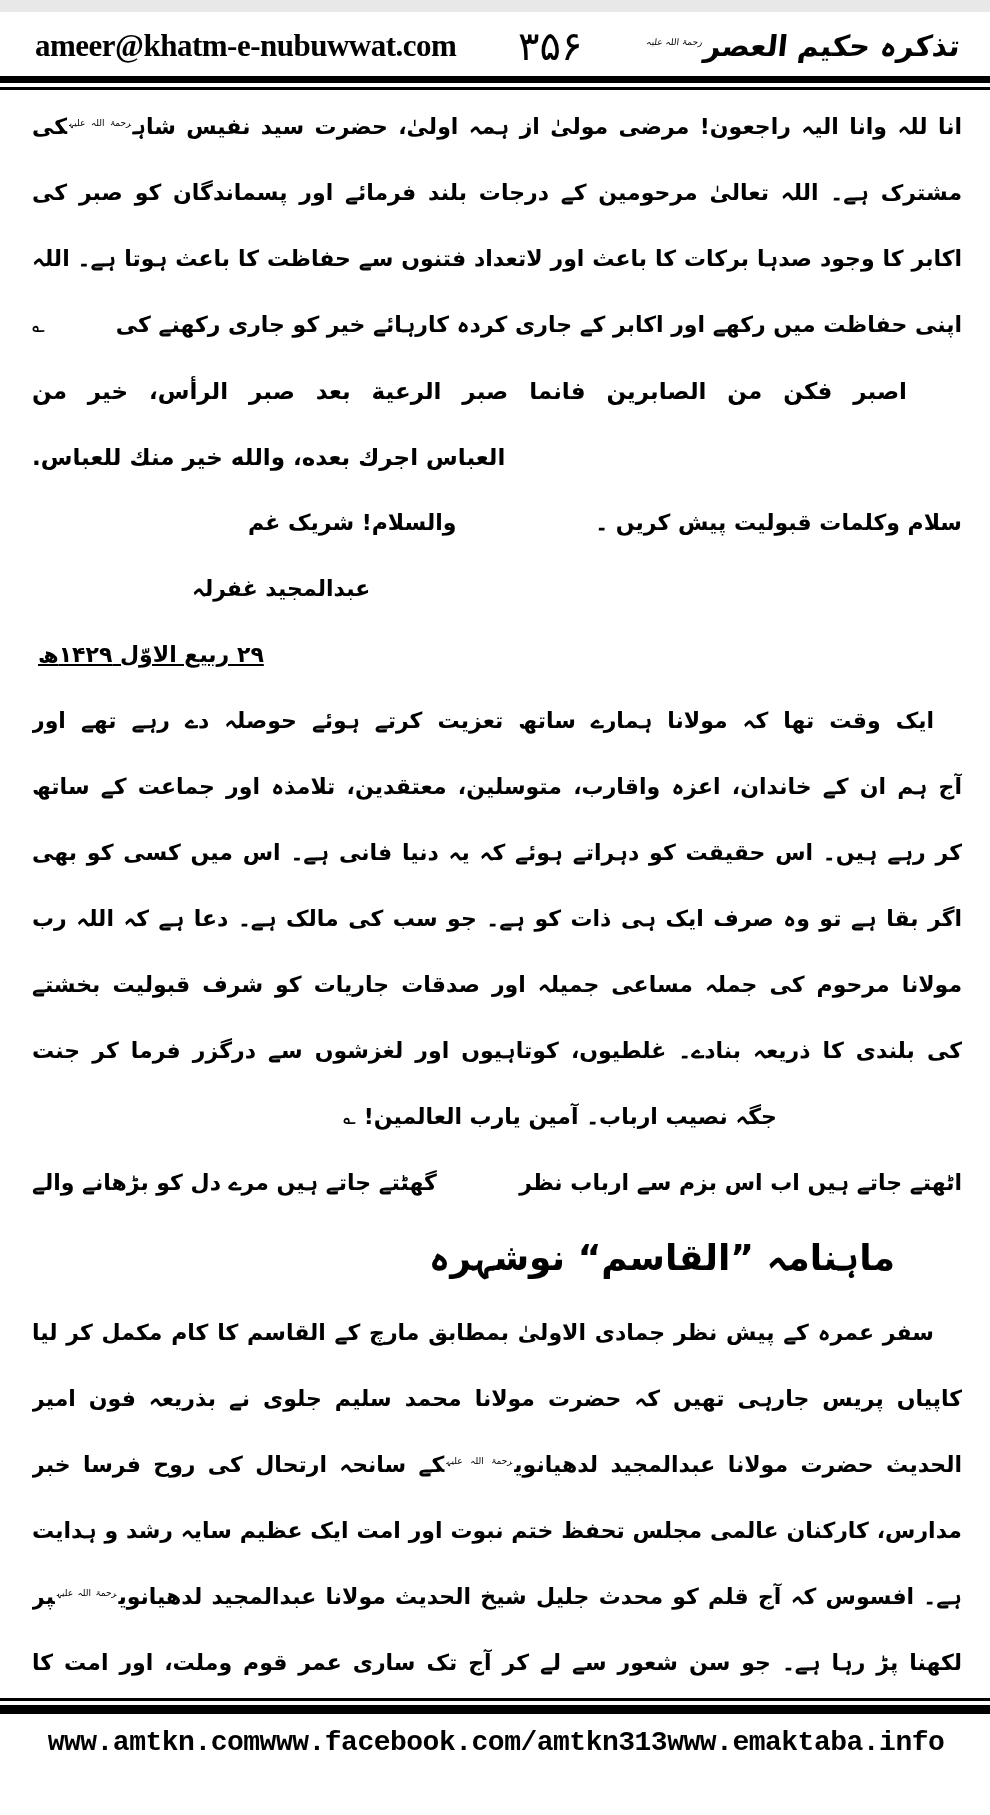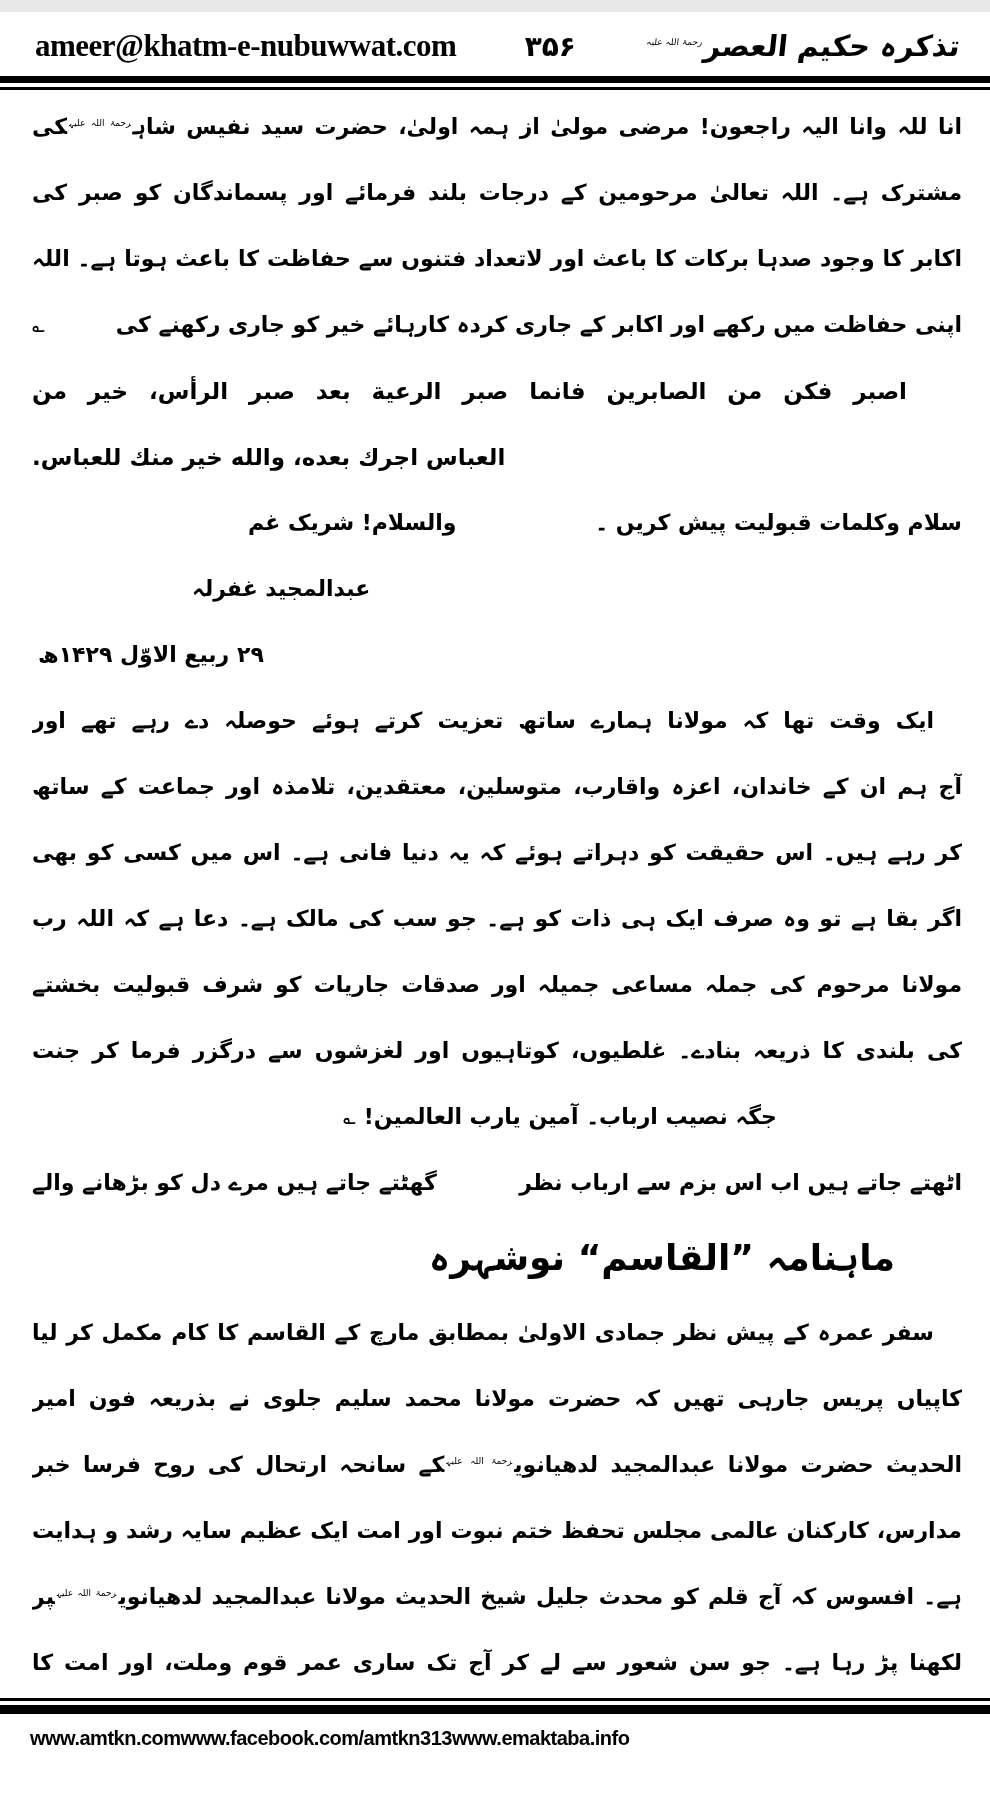--- a/index.html
+++ b/index.html
@@ -7,52 +7,52 @@
     width:990px;height:1815px;margin:12px auto;background:#ffffff;color:#000;
     position:relative;box-sizing:border-box;overflow:hidden;
     font-family:"DejaVu Sans",sans-serif;
   }
   
   .header{
     display:flex;justify-content:space-between;align-items:center;
     height:62px;padding:6px 30px 0 35px;box-sizing:border-box;direction:ltr;
   }
   .email{font-family:"Liberation Serif",serif;font-weight:bold;font-size:31px;letter-spacing:-0.5px;}
-  .pagenum{font-size:28px;font-weight:bold;font-family:"DejaVu Sans",sans-serif;}
+  .pagenum{font-size:40px;font-weight:normal;font-family:"DejaVu Sans",sans-serif;}
   .booktitle{font-size:29px;font-weight:bold;direction:rtl;transform:skewX(-6deg);}
   .hon{font-size:9px;font-weight:normal;vertical-align:super;line-height:0;margin:0 2px;}
   
   .rule-top{height:0;border-top:7px solid #000;border-bottom:3px solid #000;padding-top:4px;margin:2px 0 0 0;}
   .rule-bottom{height:0;border-top:3px solid #000;border-bottom:9px solid #000;padding-top:4px;margin:2px 0 0 0;}
   
   .body{direction:rtl;padding:4px 28px 0 32px;}
   .line{
     height:66px;line-height:66px;font-size:22px;font-weight:bold;
     overflow:hidden;
   }
   .just{text-align:justify;text-align-last:justify;}
   .flexline{display:flex;justify-content:space-between;align-items:baseline;}
   .arabic{font-size:23px;font-family:"DejaVu Sans",sans-serif;}
   .ar1{padding-right:55px;}
   .ar2{text-align:left;}
   .ind{padding-right:28px;}
   .alignleft{text-align:left;}
   .sig{padding-left:160px;}
-  .date{padding-left:6px;}
+  .date{padding-left:6px;text-decoration:underline;}
   .centered{text-align:center;text-align-last:center;transform:translateX(63px);}
   .heading{
     height:84px;line-height:84px;font-size:36px;font-weight:bold;
     text-align:center;text-align-last:center;transform:translateX(165px);
   }
   .marker{font-weight:normal;}
   
   .footer{
-    display:flex;justify-content:flex-start;align-items:center;direction:ltr;
-    padding:13px 28px 0 30px;font-family:Liberation Sans, sans-serif;
-    font-weight:bold;font-size:20px;letter-spacing:-0.5px;
+    display:flex;justify-content:center;align-items:center;direction:ltr;
+    padding:13px 28px 0 30px;font-family:Liberation Mono, monospace;
+    font-weight:bold;font-size:28px;letter-spacing:-0.5px;
   }
 </style>
 </head>
 <body>
 
 <div class="page">
 
   <div class="header">
     <span class="email">ameer@khatm-e-nubuwwat.com</span>
     <span class="pagenum">۳۵۶</span>

